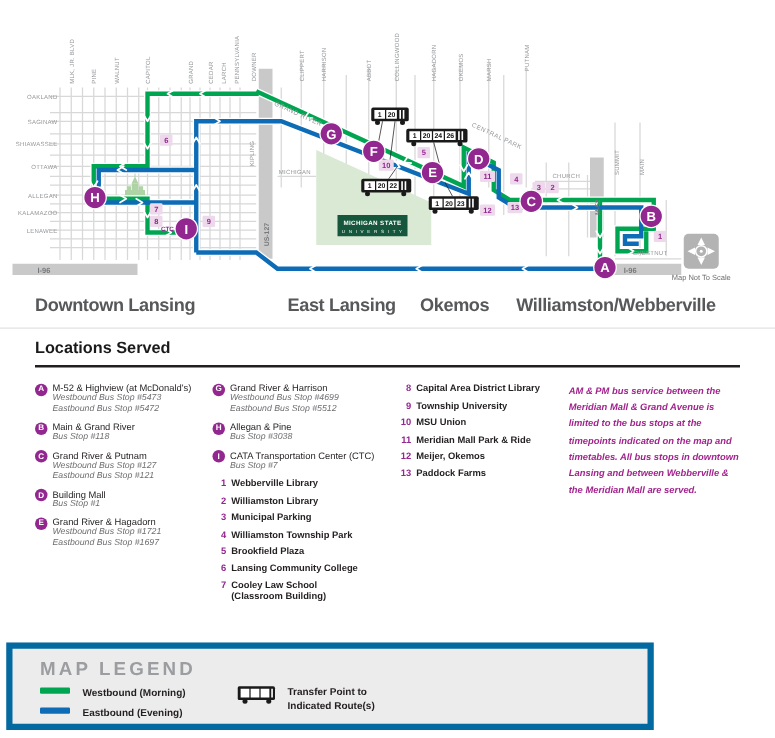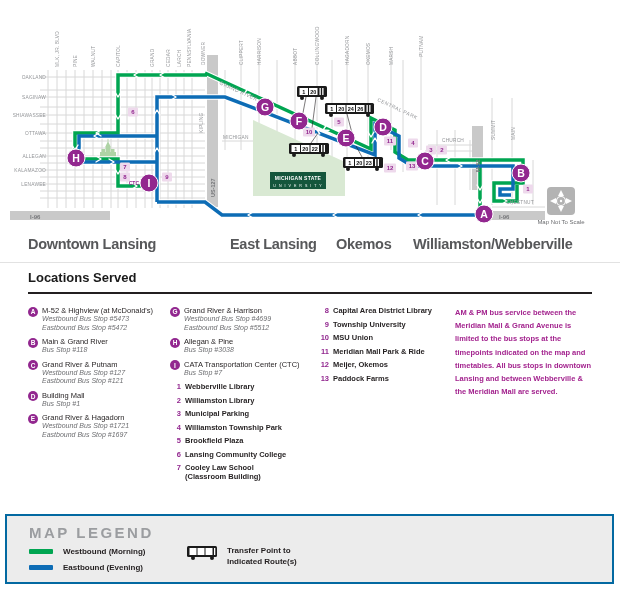--- a/index.html
+++ b/index.html
@@ -17,27 +17,27 @@
   .badge{flex:none;display:inline-flex;width:10px;height:10px;border-radius:50%;background:#92278f;
          color:#fff;font-size:6.5px;font-weight:bold;align-items:center;justify-content:center;
          margin-right:4px;margin-top:0.5px;}
   .loc-title{font-size:7.5px;font-weight:normal;color:#231f20;line-height:9px;}
   .loc-sub{font-size:7px;font-style:italic;color:#6d6e71;line-height:8.5px;}
   .num-row{display:flex;margin-bottom:4.5px;}
   .num{flex:none;width:11px;text-align:right;margin-right:4px;color:#92278f;font-weight:bold;
        font-size:7.5px;line-height:9px;}
   .num-label{font-size:7.5px;font-weight:bold;color:#231f20;line-height:9px;}
   .num-sub{font-size:7.5px;font-weight:bold;color:#231f20;line-height:9px;}
-  .note{font-size:7.5px;color:#a3238e;line-height:13.2px;margin:0;font-weight:bold;}
+  .note{font-size:7.5px;font-style:italic;color:#a3238e;line-height:13.2px;margin:0;font-weight:bold;}
   
-  .legend-panel{position:absolute;left:5px;top:514px;width:609px;height:70px;background:#ececec;
-                border:2px solid #0369a1;box-sizing:border-box;}
+  .legend-panel{position:absolute;left:5px;top:514px;width:518px;height:70px;background:#ececec;
+                border:5px solid #0369a1;box-sizing:border-box;}
   .legend-title{position:absolute;left:22px;top:8px;font-size:15px;font-weight:bold;color:#9b9da0;
                 letter-spacing:2.5px;}
-  .legend-row{position:absolute;display:flex;align-items:center;}
+  .legend-row{position:absolute;display:flex;}
   .lr-west{left:22px;top:31px;} .lr-east{left:22px;top:47px;}
   .swatch{width:24px;height:5px;border-radius:1px;margin-right:10px;}
   .legend-label{font-size:8px;font-weight:bold;color:#231f20;}
   .lr-transfer{left:180px;top:29px;align-items:flex-start;}
   .transfer-text{font-size:8px;font-weight:bold;color:#231f20;line-height:11px;margin-left:8px;}
 </style>
 </head>
 <body>
 
 <div id="page">

